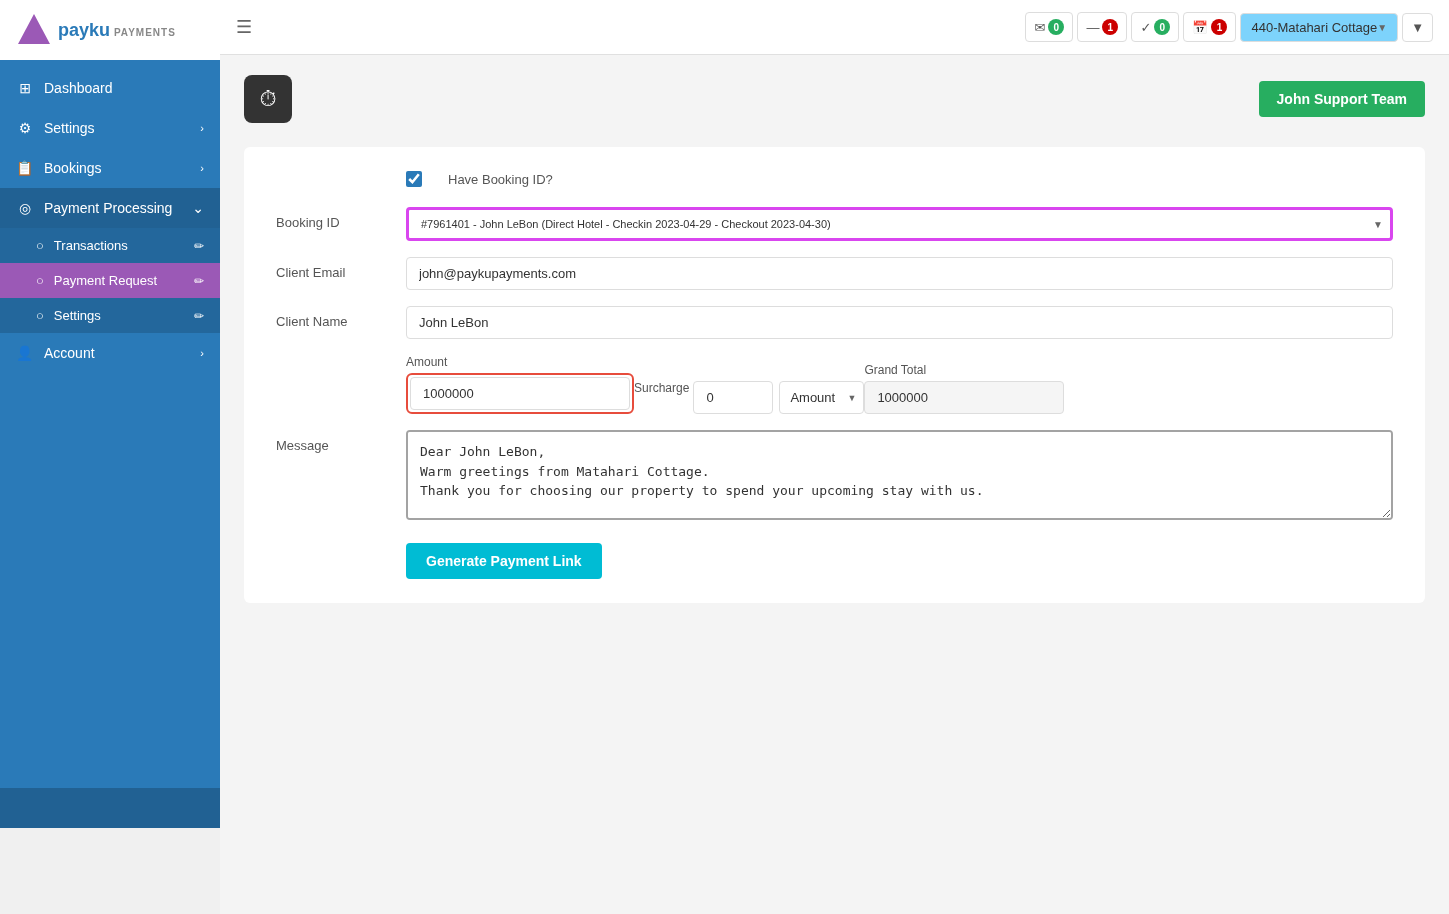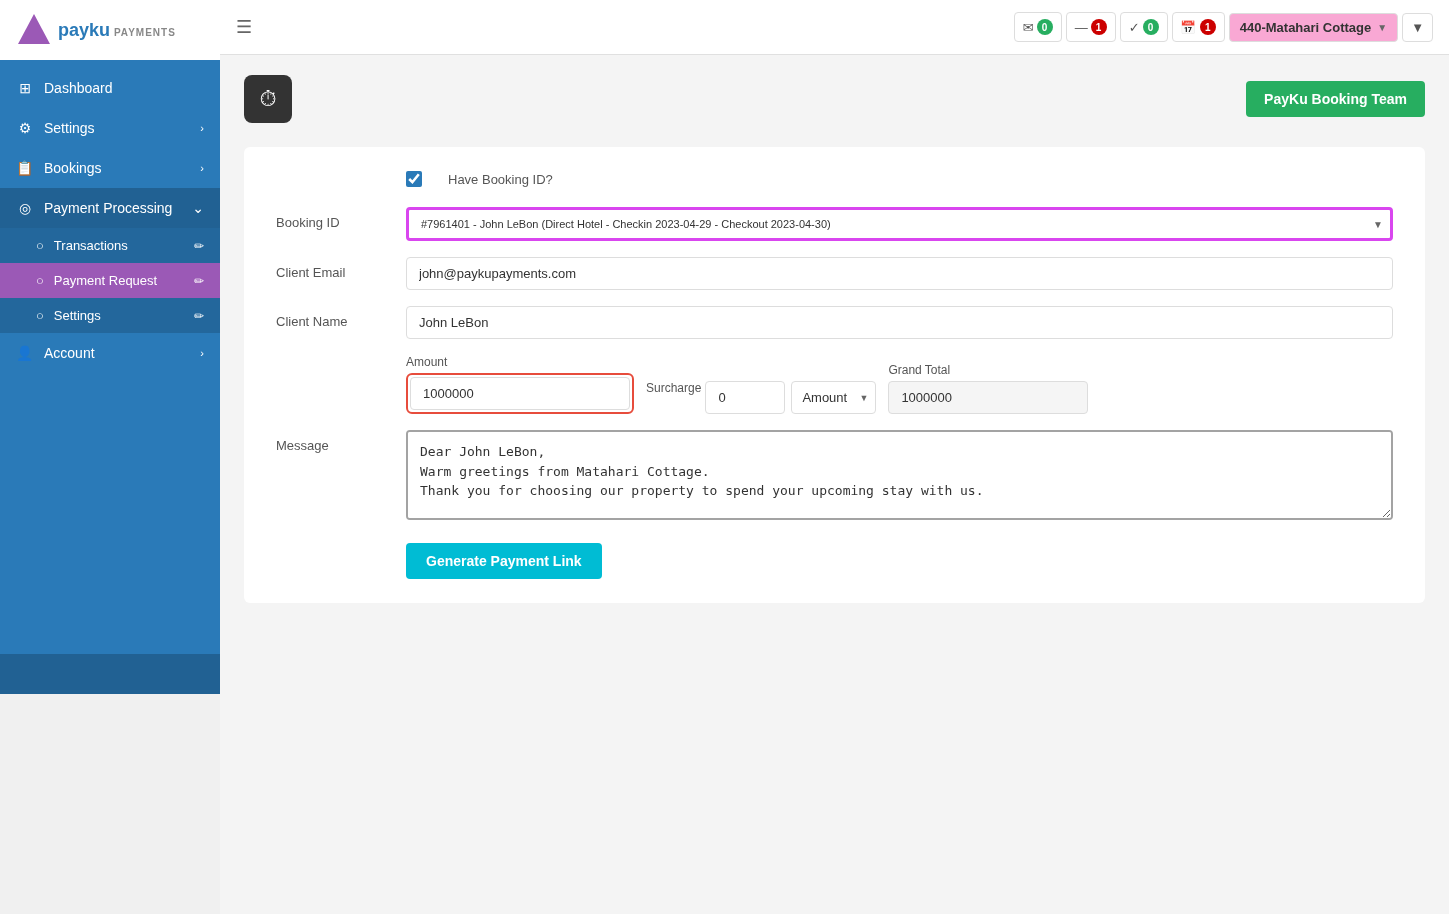--- a/index.html
+++ b/index.html
@@ -5,21 +5,21 @@
     * { box-sizing: border-box; margin: 0; padding: 0; }
     body { font-family: Arial, sans-serif; font-size: 14px; background: #f0f0f0; display: flex; height: 914px; overflow: hidden; }
 
     
     .sidebar {
       width: 220px;
       min-width: 220px;
       background: #2a7ab8;
       display: flex;
       flex-direction: column;
-      height: 694px;
+      height: 828px;
       overflow: hidden;
     }
     .sidebar-logo {
       padding: 12px 16px;
       background: #fff;
       display: flex;
       align-items: center;
       gap: 6px;
     }
     .logo-icon {
@@ -111,29 +111,27 @@
       font-size: 10px;
       display: flex;
       align-items: center;
       justify-content: center;
       font-weight: bold;
     }
     .badge.green { background: #27ae60; }
     .property-select {
       display: flex;
       align-items: center;
-      gap: 6px;
       padding: 6px 10px;
       border: 1px solid #ddd;
       border-radius: 4px;
-      background: #f9a8d4;
-      cursor: pointer;
-      font-size: 13px;
-      color: #333;
-      font-weight: bold;
+      background: #7dd3fc;
+      cursor: pointer;
+      font-size: 13px;
+      color: #333;
     }
     .dropdown-arrow { font-size: 10px; color: #666; }
 
     
     .content {
       flex: 1;
       padding: 20px 24px;
       background: #f4f4f4;
     }
 
@@ -263,21 +261,21 @@
     .amount-label-col {
       width: 130px;
       min-width: 130px;
       padding-top: 8px;
       color: #555;
       font-size: 13px;
     }
     .amount-fields {
       display: flex;
       align-items: flex-end;
-      gap: 12px;
+      gap: 0;
       flex: 1;
     }
     .amount-group {
       display: flex;
       flex-direction: column;
       gap: 4px;
     }
     .amount-field-label {
       font-size: 12px;
       color: #555;
@@ -505,21 +503,21 @@
   </div>
 
   <div class="content">
 
     <div class="page-header">
       <div class="page-title-section">
         <div class="page-icon-box">
           <span>⏱</span>
         </div>
       </div>
-      <button class="support-btn">PayKu Booking Team</button>
+      <button class="support-btn">John Support Team</button>
     </div>
 
     <div class="form-container">
 
       <div class="checkbox-row">
         <input type="checkbox" checked="" id="haveBooking" style="">
         <label class="checkbox-label" for="haveBooking">Have Booking ID?</label>
       </div>
 
       <div class="form-group">

